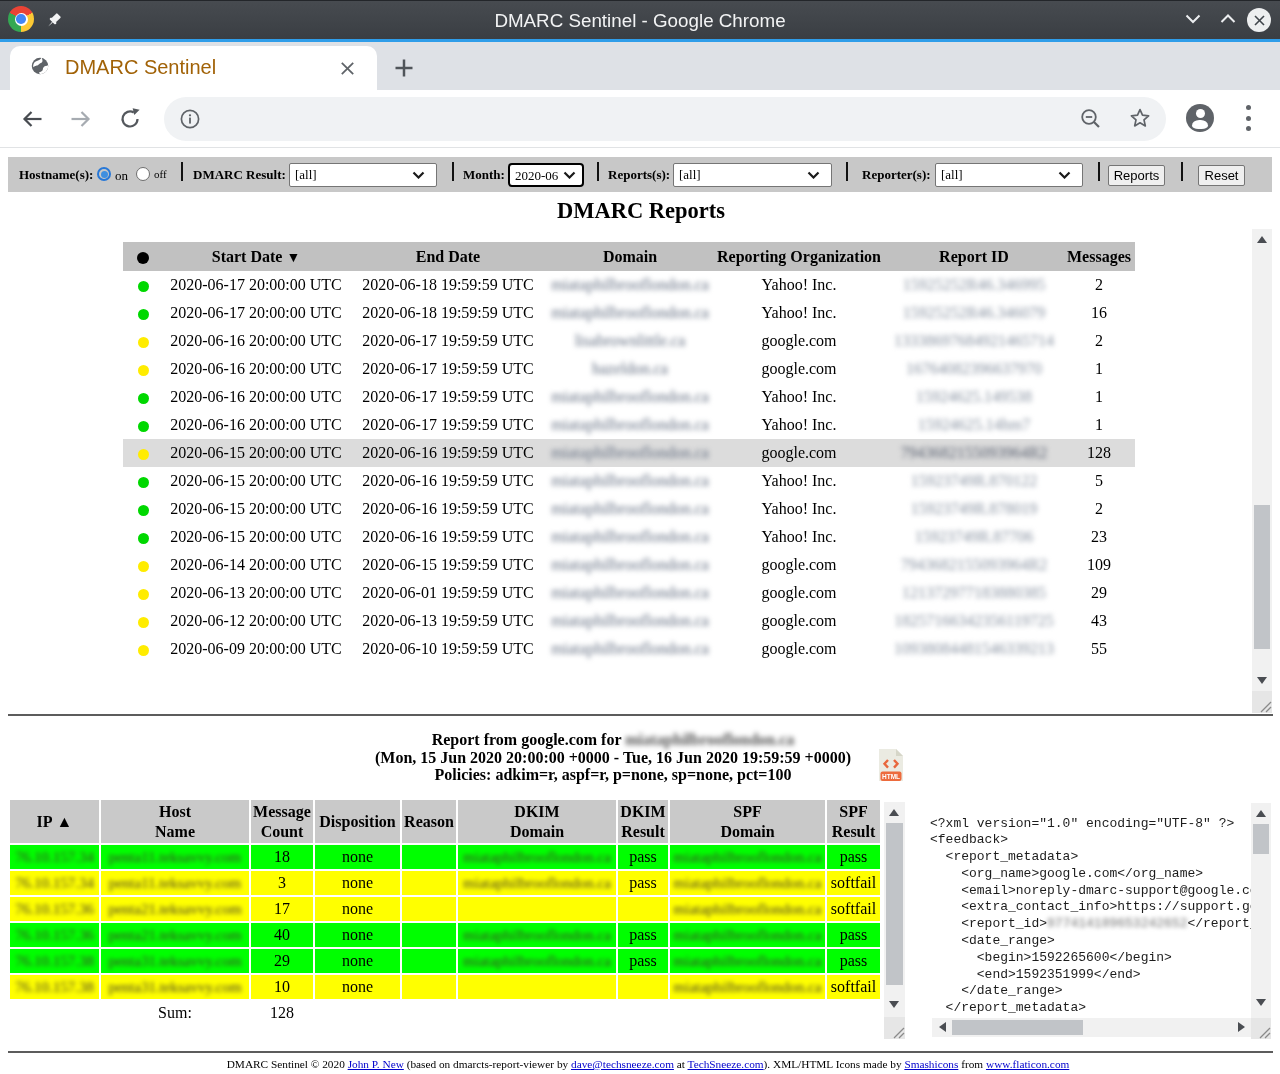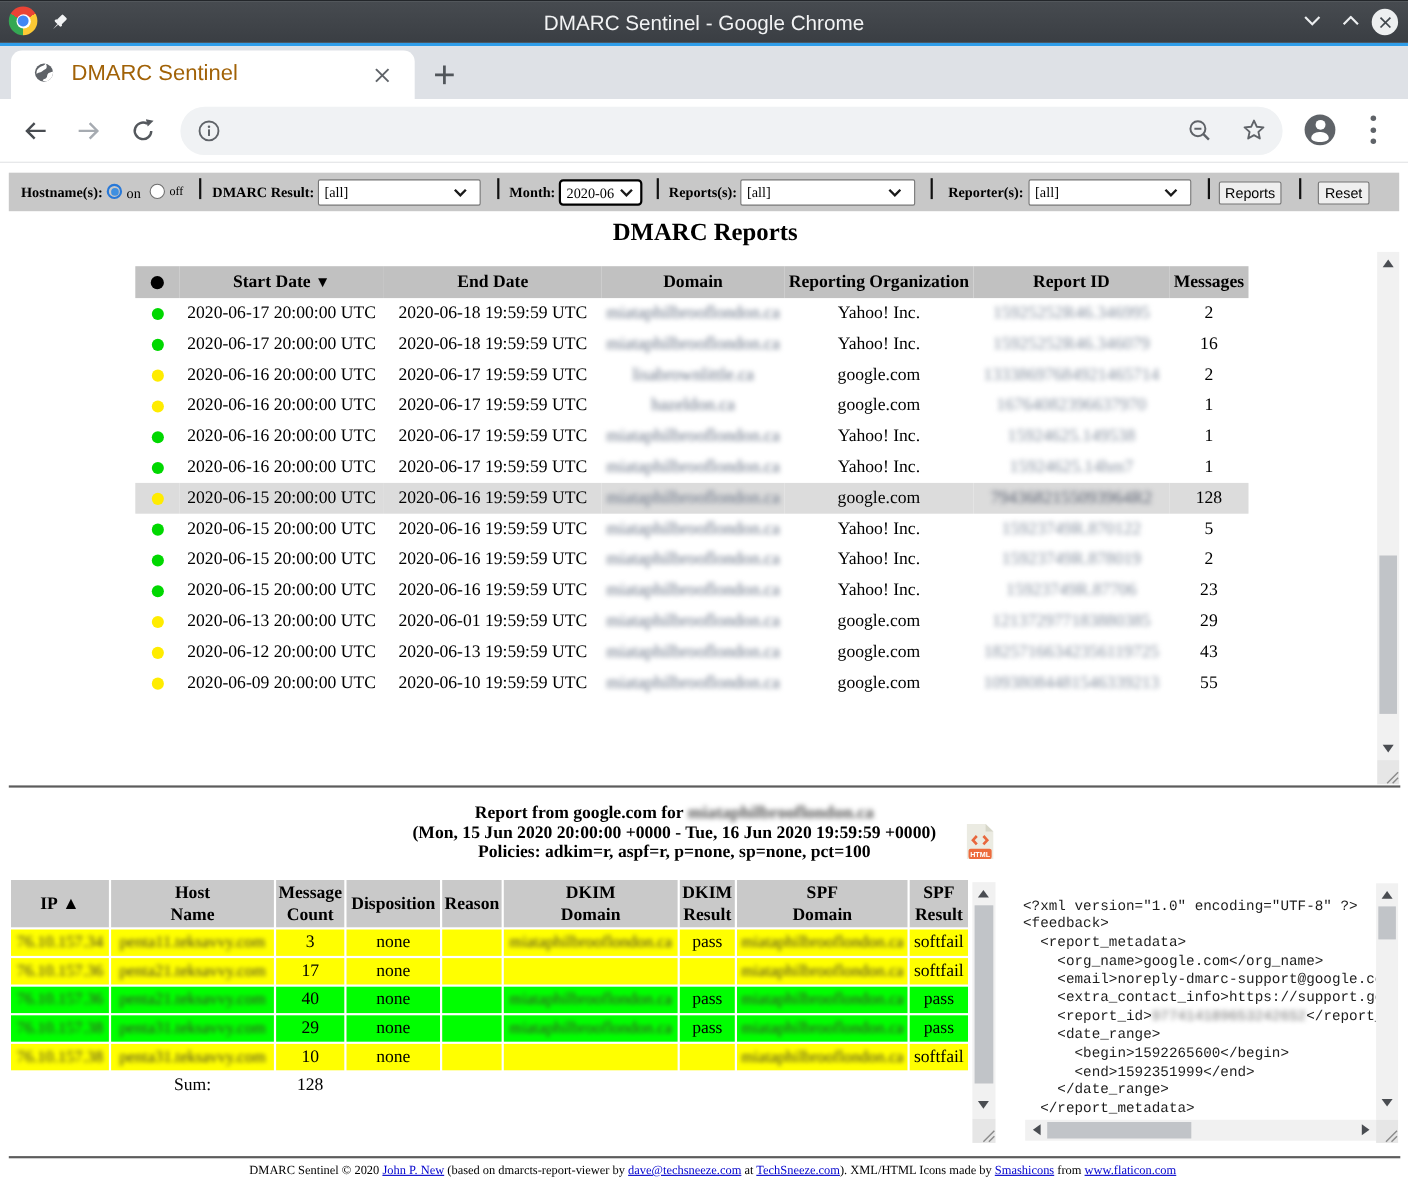--- a/index.html
+++ b/index.html
@@ -203,20 +203,29 @@
         <td>2</td>
       </tr>
 <tr>
         <td><span class="dot dg"></span></td>
         <td>2020-06-15 20:00:00 UTC</td>
         <td>2020-06-16 19:59:59 UTC</td>
         <td><span class="blur1">miataphilbrooflondon.ca</span></td>
         <td>Yahoo! Inc.</td>
         <td><span class="blur2">15923749R.87706</span></td>
         <td>23</td>
+      </tr>
+<tr>
+        <td><span class="dot dy"></span></td>
+        <td>2020-06-14 20:00:00 UTC</td>
+        <td>2020-06-15 19:59:59 UTC</td>
+        <td><span class="blur1">miataphilbrooflondon.ca</span></td>
+        <td>google.com</td>
+        <td><span class="blur2">7943682155093964R2</span></td>
+        <td>109</td>
       </tr>
 <tr>
         <td><span class="dot dy"></span></td>
         <td>2020-06-13 20:00:00 UTC</td>
         <td>2020-06-01 19:59:59 UTC</td>
         <td><span class="blur1">miataphilbrooflondon.ca</span></td>
         <td>google.com</td>
         <td><span class="blur2">121372977183880385</span></td>
         <td>29</td>
       </tr>
@@ -266,20 +275,31 @@
         <th>IP&nbsp;▲</th>
         <th>Host<br>Name</th>
         <th>Message<br>Count</th>
         <th>Disposition</th>
         <th>Reason</th>
         <th>DKIM<br>Domain</th>
         <th>DKIM<br>Result</th>
         <th>SPF<br>Domain</th>
         <th>SPF<br>Result</th>
       </tr>
+<tr class="rg">
+        <td><span class="blurb">76.10.157.34</span></td>
+        <td><span class="blurb">penta11.teksavvy.com</span></td>
+        <td>18</td>
+        <td>none</td>
+        <td></td>
+        <td><span class="blurb">miataphilbrooflondon.ca</span></td>
+        <td>pass</td>
+        <td><span class="blurb">miataphilbrooflondon.ca</span></td>
+        <td>pass</td>
+      </tr>
 <tr class="ry">
         <td><span class="blurb">76.10.157.34</span></td>
         <td><span class="blurb">penta11.teksavvy.com</span></td>
         <td>3</td>
         <td>none</td>
         <td></td>
         <td><span class="blurb">miataphilbrooflondon.ca</span></td>
         <td>pass</td>
         <td><span class="blurb">miataphilbrooflondon.ca</span></td>
         <td>softfail</td>

